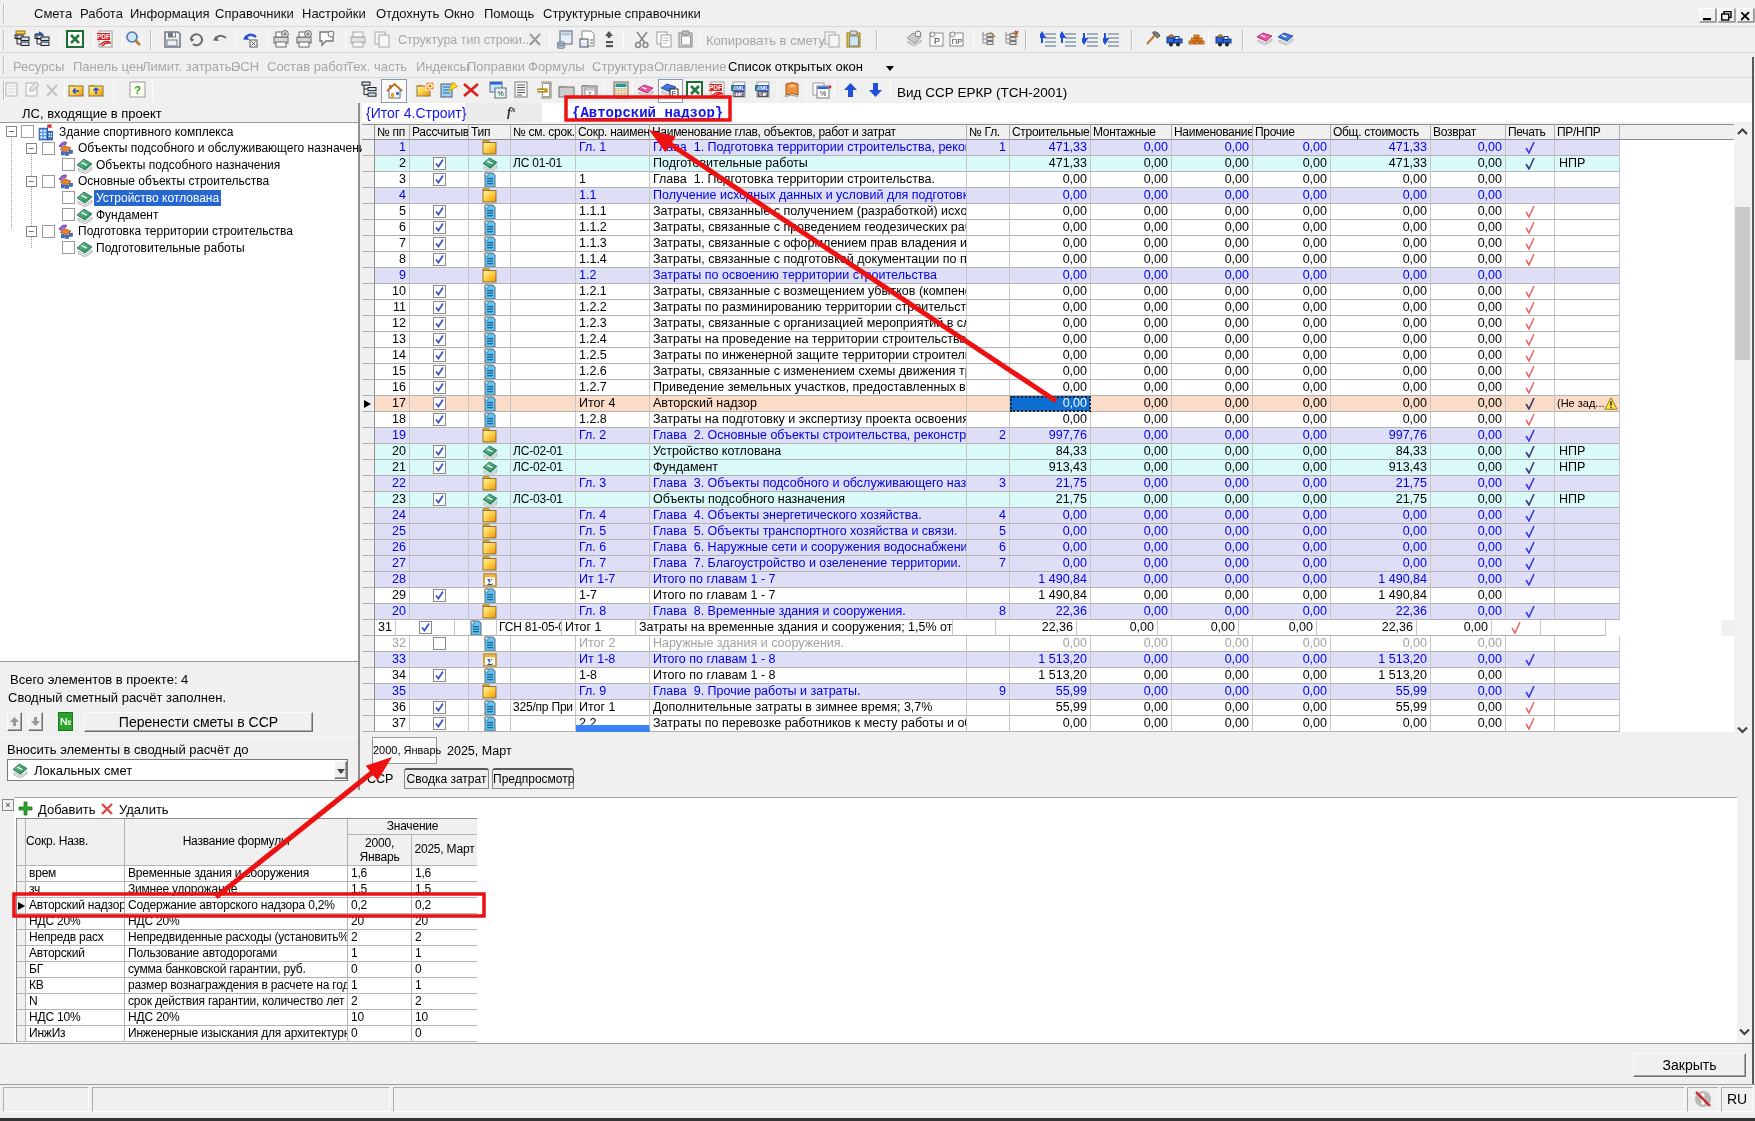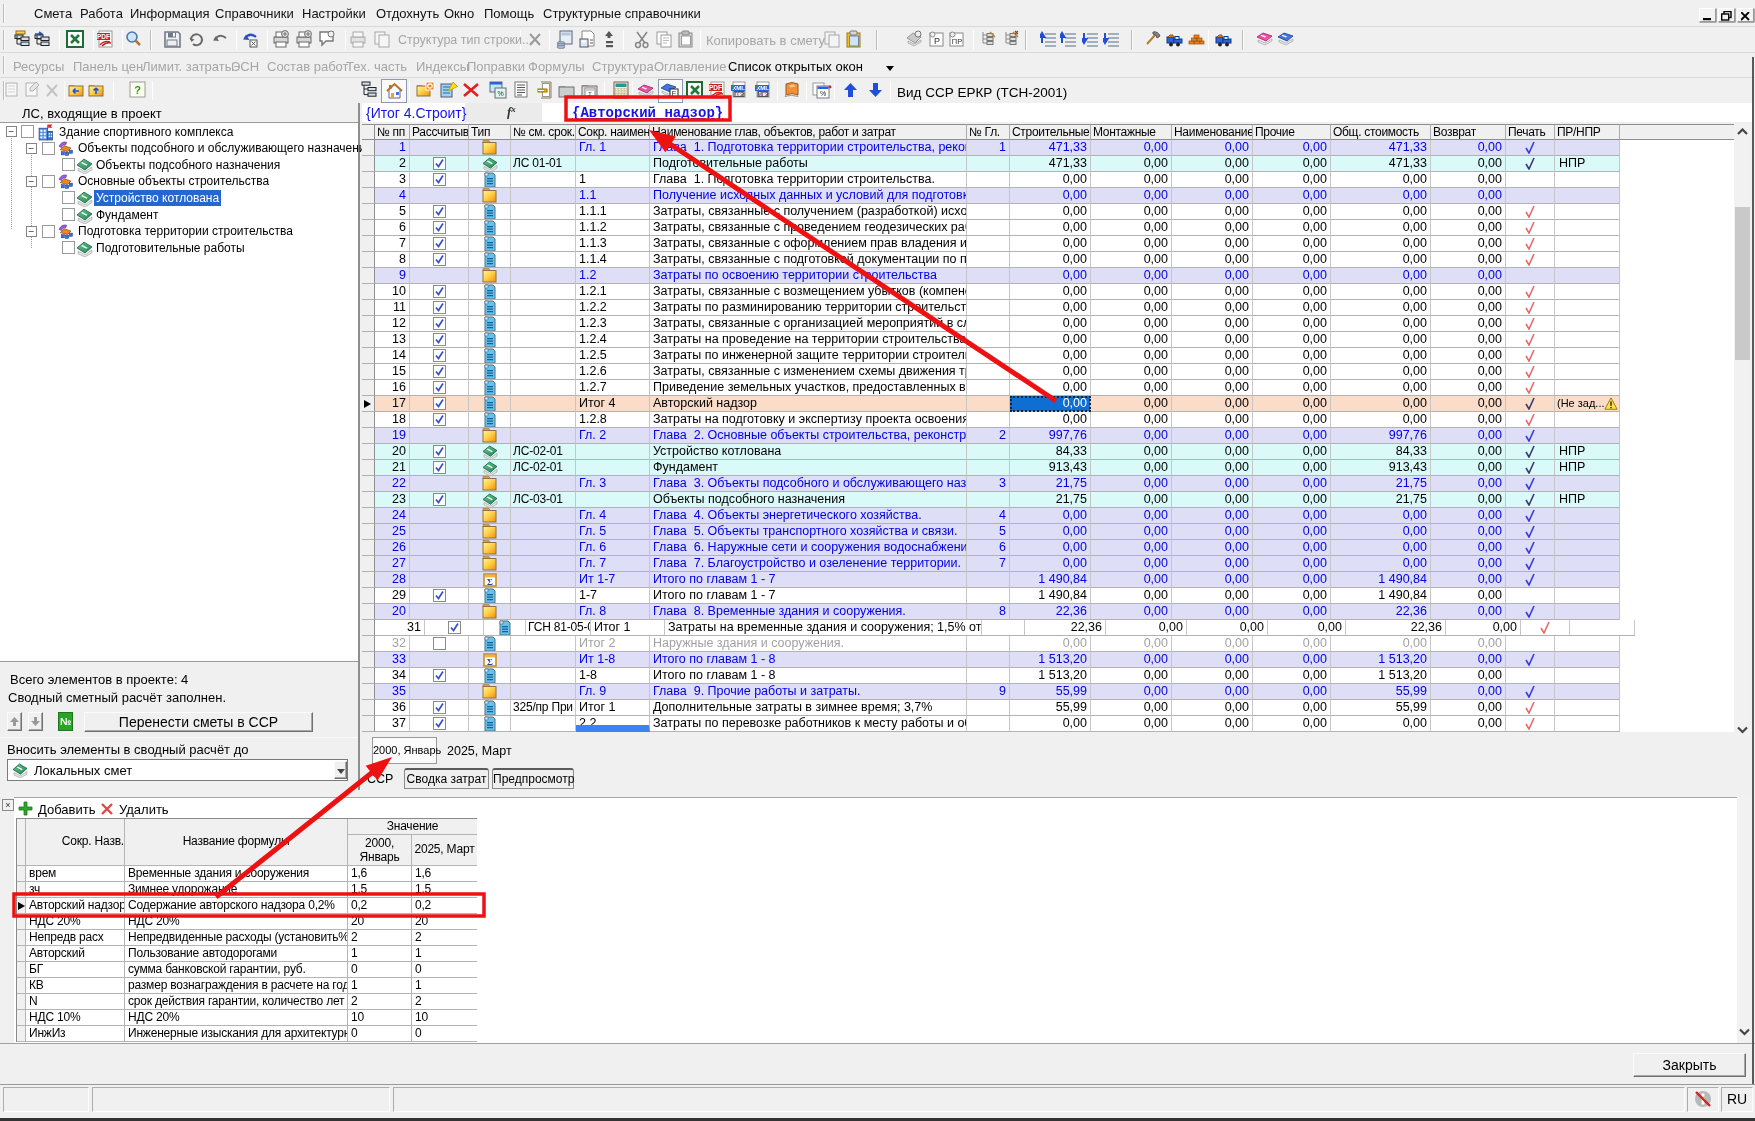--- a/index.html
+++ b/index.html
@@ -1568,21 +1568,21 @@
 <div class="cell lav" style="width:49px;border-bottom:1px solid #b2b2b2">
           <svg width="10" height="13" style="margin:1px auto 0">
             <polyline points="1,7 4,12 9,1" fill="none" stroke="#3a3ad8" stroke-width="1.6"></polyline>
           </svg>
         </div>
 <div class="cell lav" style="width:65px;border-bottom:1px solid #b2b2b2;padding-left:4px"></div>
 <div class="cell" style="width:115px;border-right:none;background:#fff"></div>
 </div>
 <div class="row">
 <div class="cell rh" style="width:13px;border-bottom:1px solid #b0b0b0"></div>
-<div class="cell num wht" style="width:50px;border-bottom:1px solid #b2b2b2">31</div>
+<div class="cell num wht" style="width:21px;border-bottom:1px solid #b2b2b2">31</div>
 <div class="cell wht" style="width:59px;border-bottom:1px solid #b2b2b2">
           <div class="chk">
             <svg width="11" height="11" style="position:absolute;left:0;top:0">
               <polyline points="2,5.5 4.5,8.5 9,1.5" fill="none" stroke="#3353c4" stroke-width="1.7"></polyline>
             </svg>
           </div>
         </div>
 <div class="cell wht" style="width:42px;border-bottom:1px solid #b2b2b2;position:relative">
           <svg style="position:absolute;left:13px;top:0" width="16" height="16">
             <use href="#i-doc"></use>
@@ -1803,21 +1803,21 @@
       <path d="M6 1 h3 v5 h5 v3 h-5 v5 h-3 v-5 h-5 v-3 h5 z" fill="#2fa32f" stroke="#1a7a1a" stroke-width="0.8"></path>
     </svg>
 <span class="abs" style="left:38px;top:802px;font-size:13px;white-space:nowrap">Добавить</span>
 <svg class="abs" style="left:100px;top:802px" width="14" height="14">
       <path d="M2 2 L12 12 M12 2 L2 12" stroke="#e04848" stroke-width="2.4"></path>
     </svg>
 <span class="abs" style="left:119px;top:802px;font-size:13px;white-space:nowrap">Удалить</span>
 <div class="abs" style="left:16px;top:818px;width:461px;border:1px solid #8a8a8a;border-bottom:none">
 <div style="display:flex">
 <div class="fgrid-c" style="width:9px;height:47px;background:#f0f0f0;padding:0"></div>
-<div class="fgrid-c" style="width:99px;height:47px;background:#f0f0f0;text-align:right;line-height:45px;padding:0">Сокр. Назв.</div>
+<div class="fgrid-c" style="width:99px;height:47px;background:#f0f0f0;text-align:left;line-height:45px;padding:0">Сокр. Назв.</div>
 <div class="fgrid-c" style="width:223px;height:47px;background:#f0f0f0;text-align:center;line-height:45px;padding:0">Название формулы</div>
 <div style="width:129px;flex:none">
 <div class="fgrid-c" style="width:129px;height:16px;background:#f0f0f0;text-align:center;line-height:15px;padding:0;border-right:none">Значение</div>
 <div style="display:flex">
             <div class="fgrid-c" style="width:64px;height:31px;background:#f0f0f0;text-align:center;padding:1px 0 0 0;line-height:14px">2000,<br>Январь</div>
             <div class="fgrid-c" style="width:65px;height:31px;background:#f0f0f0;text-align:center;line-height:29px;padding:0;border-right:none">2025, Март</div>
           </div>
 </div>
       </div>
 <div style="display:flex;height:16px">

